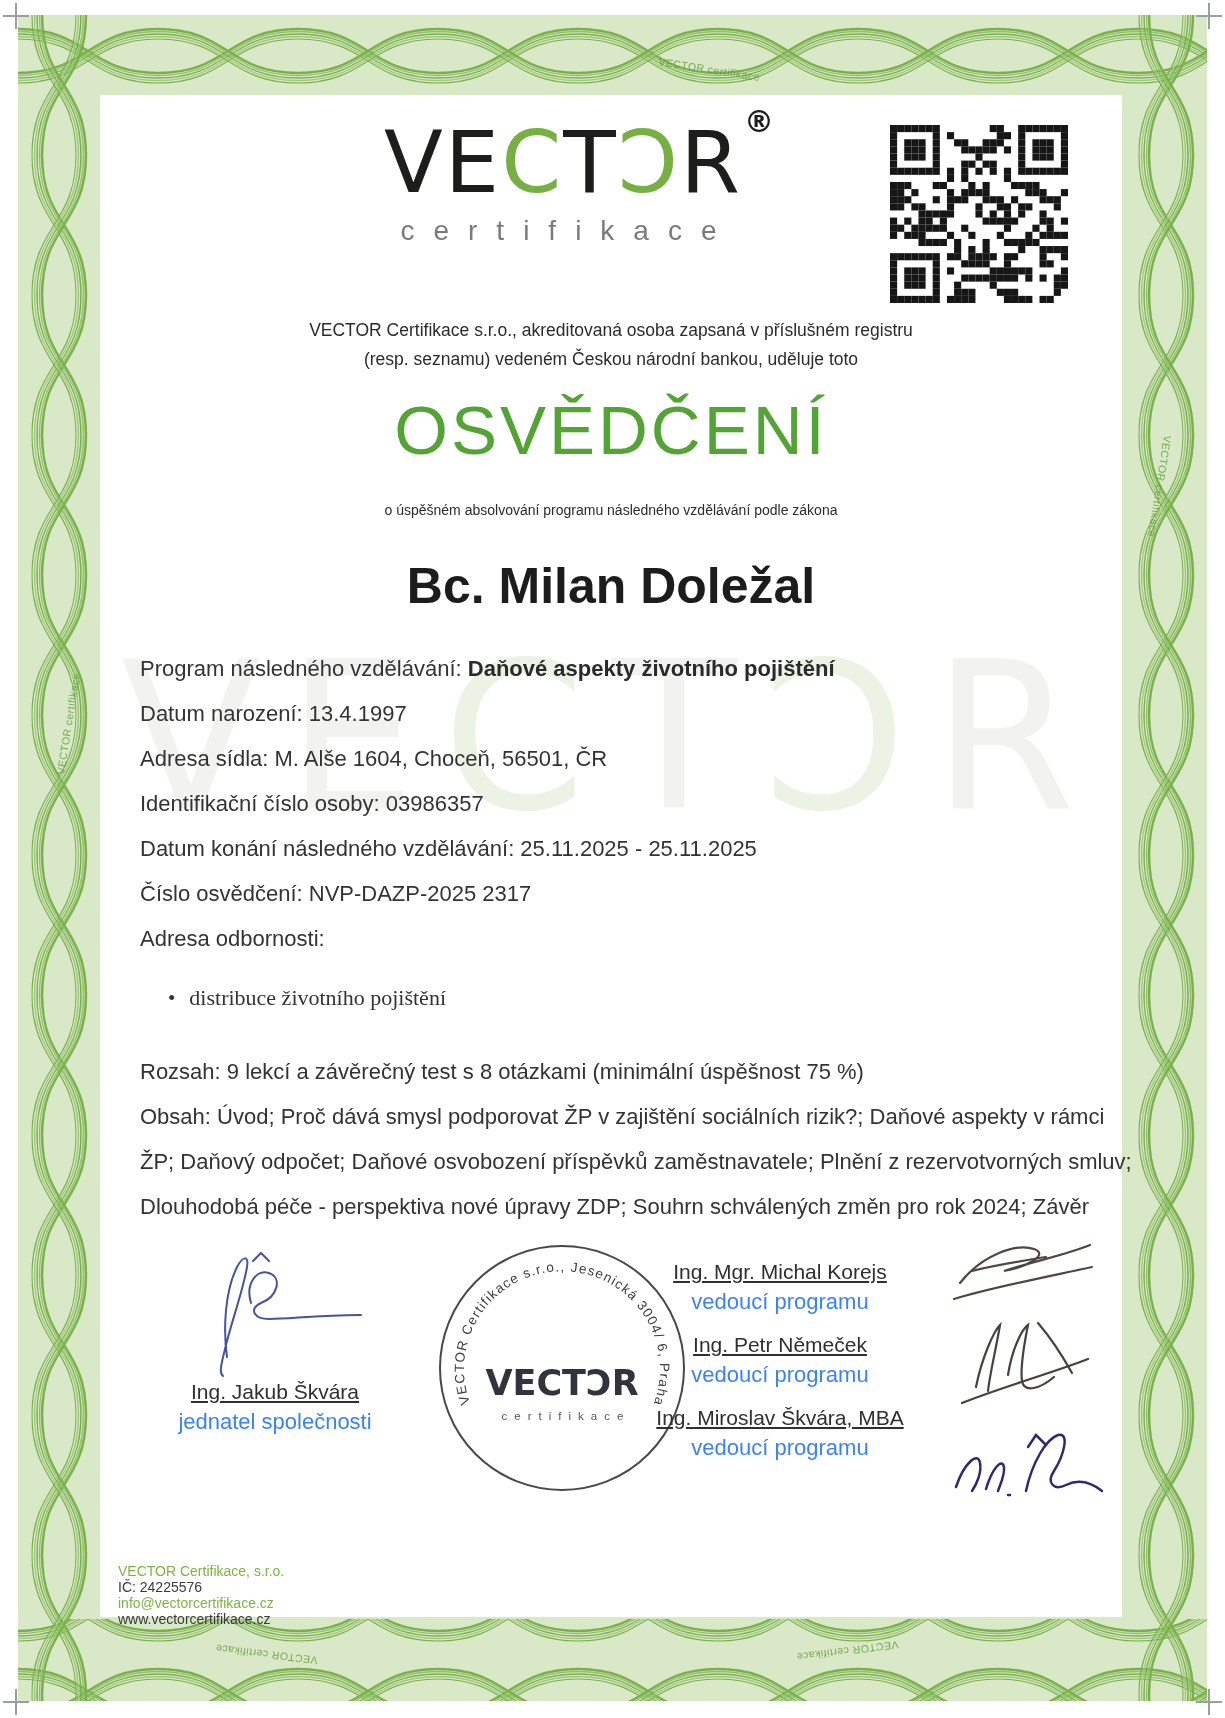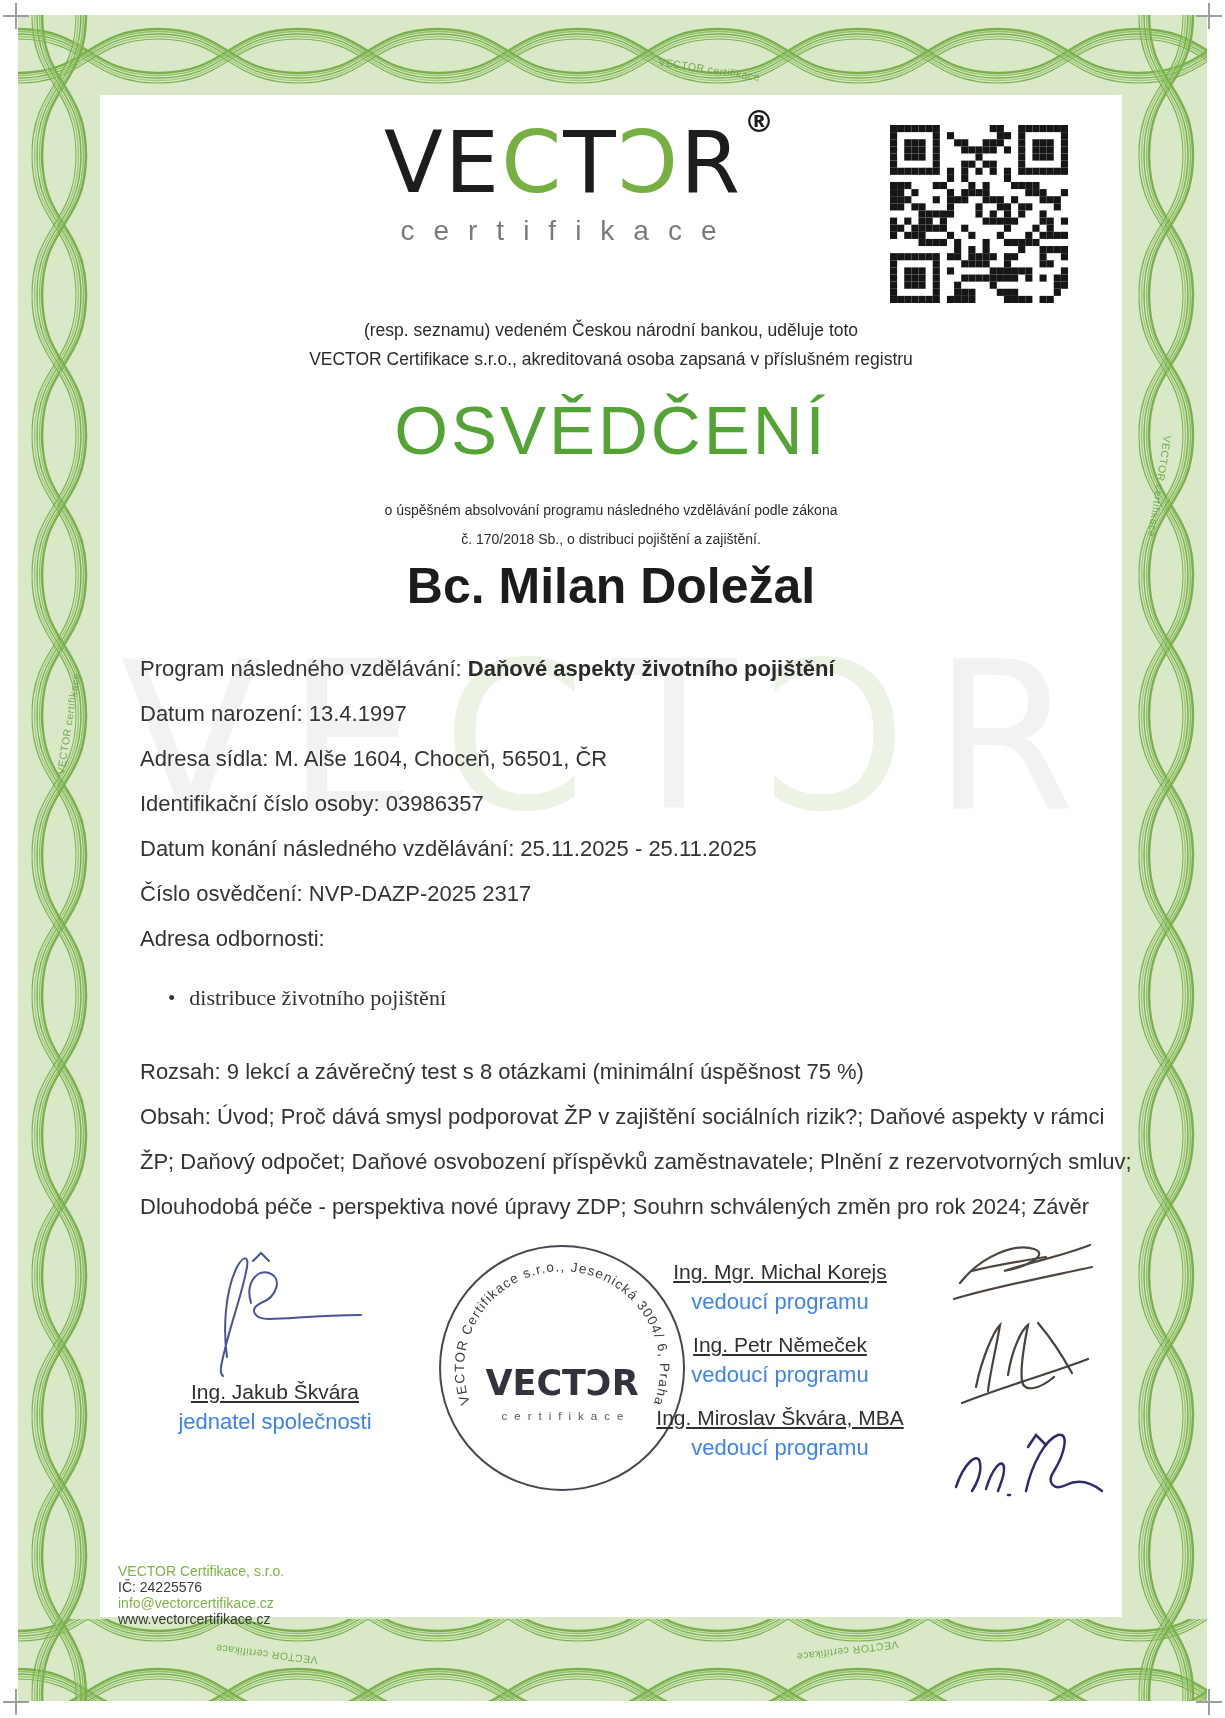--- a/index.html
+++ b/index.html
@@ -418,29 +418,28 @@
         <rect x="112" y="168" width="7" height="7"></rect>
         <rect x="119" y="168" width="7" height="7"></rect>
         <rect x="126" y="168" width="7" height="7"></rect>
         <rect x="133" y="168" width="7" height="7"></rect>
         <rect x="147" y="168" width="7" height="7"></rect>
         <rect x="154" y="168" width="7" height="7"></rect>
       </svg>
   </div>
 
   <div class="intro">
+    <div>VECTOR Certifikace s.r.o., akreditovaná osoba zapsaná v příslušném registru</div>
     <div>(resp. seznamu) vedeném Českou národní bankou, uděluje toto</div>
-    <div>VECTOR Certifikace s.r.o., akreditovaná osoba zapsaná v příslušném registru</div>
   </div>
 
   <div class="big-title">OSVĚDČENÍ</div>
 
   <div class="subtitle">
     <div>o úspěšném absolvování programu následného vzdělávání podle zákona</div>
-    <div>č. 170/2018 Sb., o distribuci pojištění a zajištění.</div>
   </div>
 
   <div class="recipient">Bc. Milan Doležal</div>
 
   <div class="details">
     <div><span>Program následného vzdělávání:</span> <span class="bold">Daňové aspekty životního pojištění</span></div>
     <div>Datum narození: 13.4.1997</div>
     <div>Adresa sídla: M. Alše 1604, Choceň, 56501, ČR</div>
     <div>Identifikační číslo osoby: 03986357</div>
     <div>Datum konání následného vzdělávání: 25.11.2025 - 25.11.2025</div>

